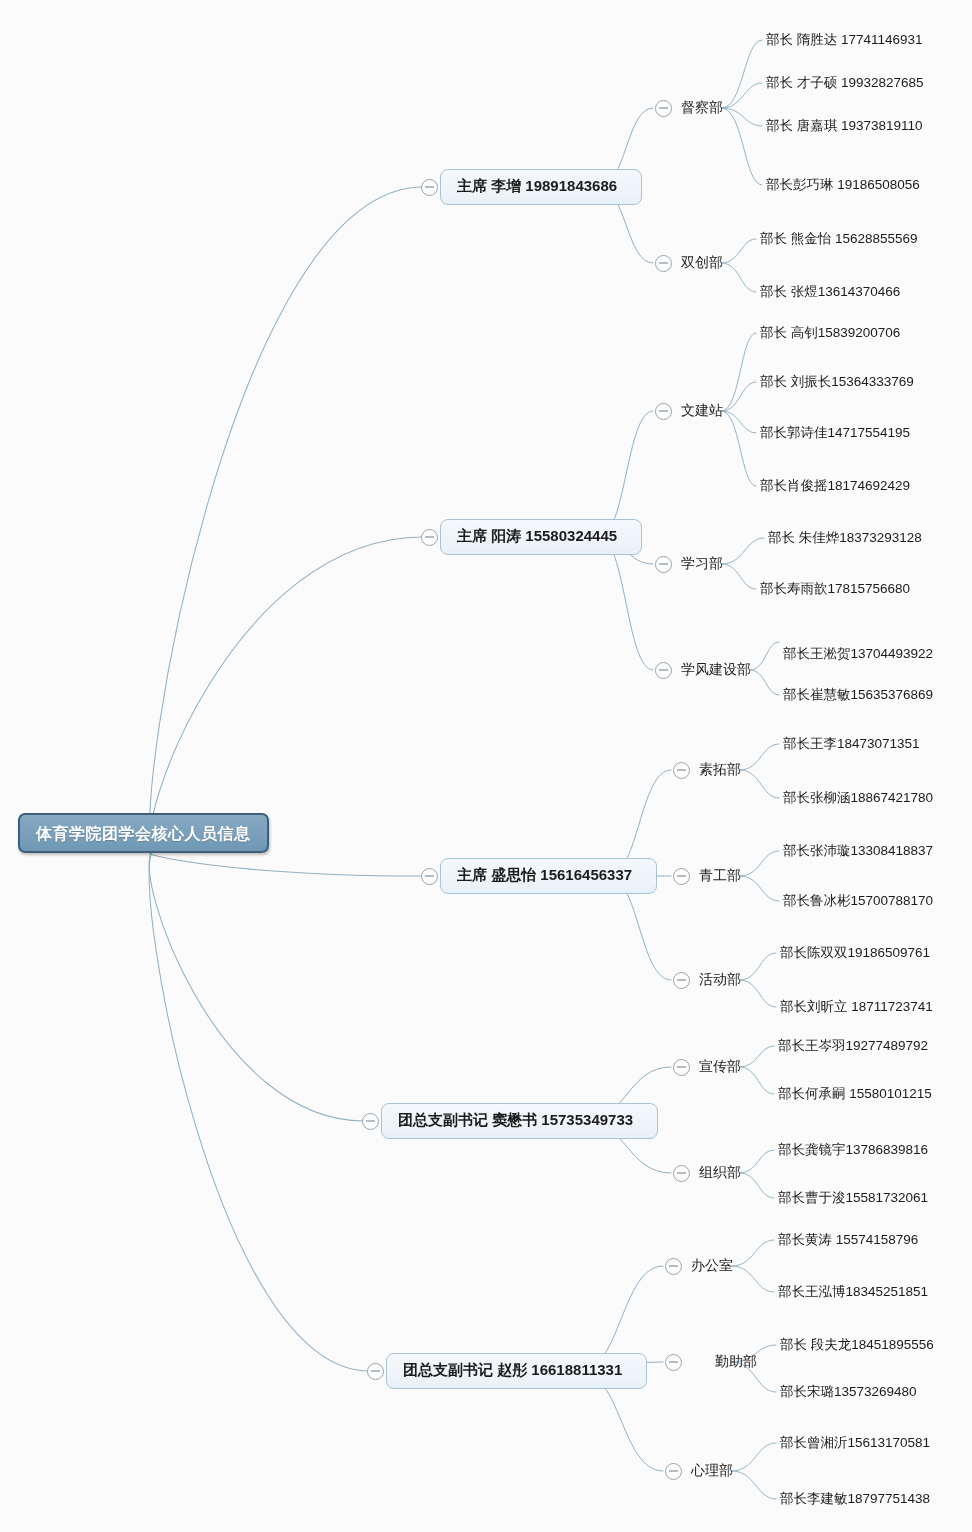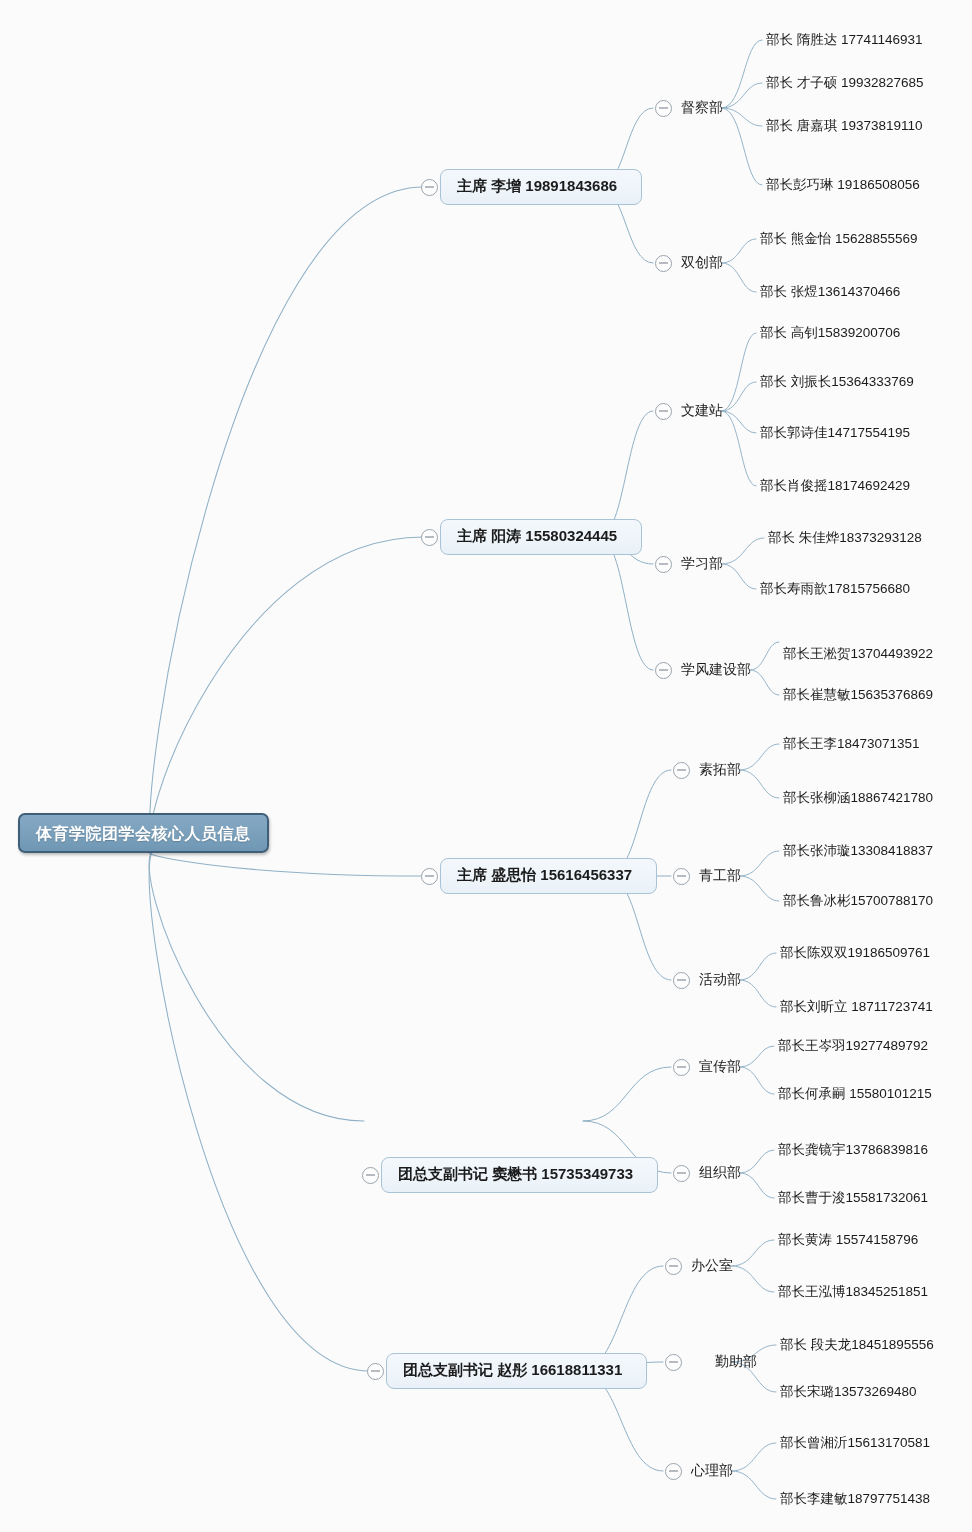--- a/index.html
+++ b/index.html
@@ -210,21 +210,21 @@
         <span class="lvl2-label">青工部</span>
       </div>
       <div class="node leaf-label" style="left: 783px; top: 851px;">部长张沛璇13308418837</div>
       <div class="node leaf-label" style="left: 783px; top: 901px;">部长鲁冰彬15700788170</div>
       <div class="node lvl2-wrap" style="left: 673px; top: 980px;">
         <span class="toggle"></span>
         <span class="lvl2-label">活动部</span>
       </div>
       <div class="node leaf-label" style="left: 780px; top: 953px;">部长陈双双19186509761</div>
       <div class="node leaf-label" style="left: 780px; top: 1007px;">部长刘昕立 18711723741</div>
-      <div class="node lvl1-wrap" style="left: 362px; top: 1175px;">
+      <div class="node lvl1-wrap" style="left: 362px; top: 1121px;">
         <span class="toggle"></span>
         <div class="lvl1-box">团总支副书记 窦懋书 15735349733</div>
       </div>
       <div class="node lvl2-wrap" style="left: 673px; top: 1067px;">
         <span class="toggle"></span>
         <span class="lvl2-label">宣传部</span>
       </div>
       <div class="node leaf-label" style="left: 778px; top: 1046px;">部长王岑羽19277489792</div>
       <div class="node leaf-label" style="left: 778px; top: 1094px;">部长何承嗣 15580101215</div>
       <div class="node lvl2-wrap" style="left: 673px; top: 1173px;">

